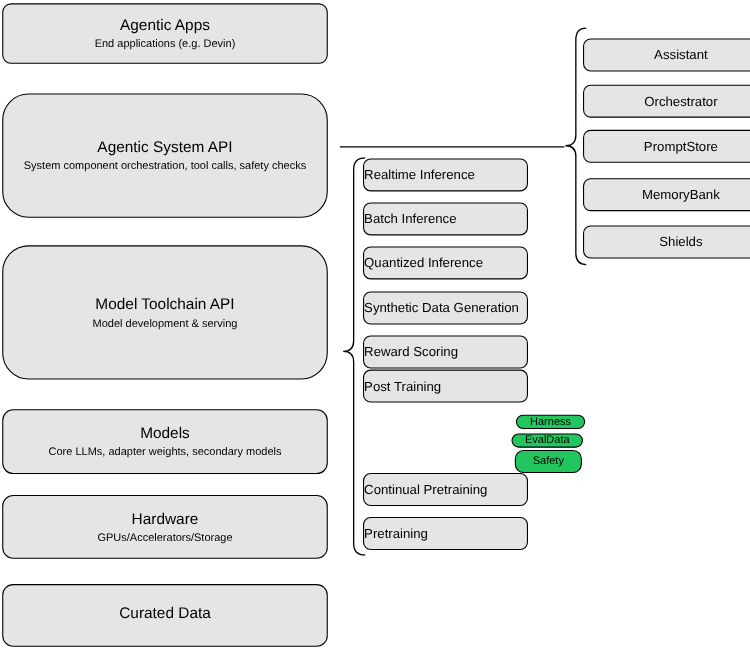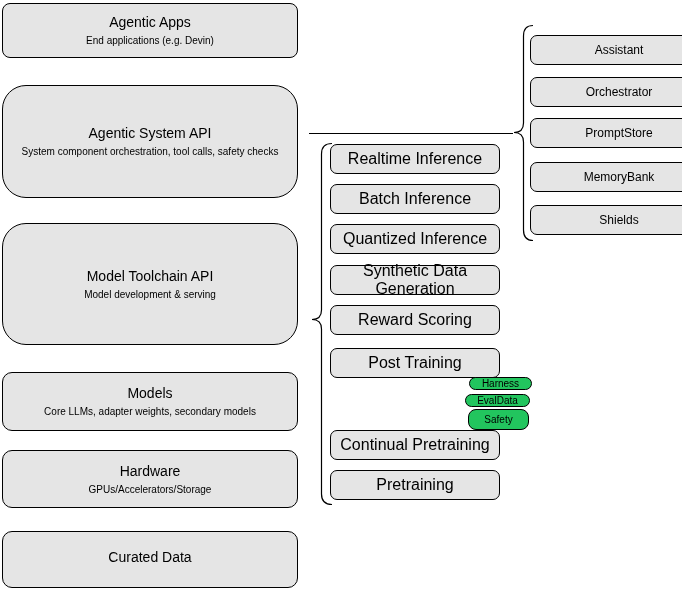--- a/index.html
+++ b/index.html
@@ -13,23 +13,23 @@
   .lbox{
     left:2px;width:296px;display:flex;flex-direction:column;
     align-items:center;justify-content:center;text-align:center;padding:0 8px;
   }
   .r8{border-radius:8px;}
   .r10{border-radius:10px;}
   .r24{border-radius:24px;}
   .ltitle{font-size:14px;line-height:17px;margin-bottom:4px;}
   .lsub{font-size:10px;line-height:12px;}
   .mbox{
-    left:330px;width:170px;height:30px;border-radius:7px;
-    display:flex;align-items:center;justify-content:center;
-    font-size:16px;text-align:center;
+    left:330px;width:150px;height:30px;border-radius:7px;
+    display:flex;align-items:center;justify-content:flex-start;
+    font-size:12px;text-align:center;
   }
   .rbox{
     left:530px;width:178px;height:30px;border-radius:7px;
     display:flex;align-items:center;justify-content:center;
     font-size:12px;text-align:center;
   }
   .pill{
     position:absolute;background:#22c55e;border:1px solid #000;z-index:3;
     border-radius:8px;display:flex;align-items:center;justify-content:center;
     font-size:10px;line-height:11px;
@@ -78,21 +78,21 @@
   </div>
   <div class="node mbox" style="top:224px">
     <span>Quantized Inference</span>
   </div>
   <div class="node mbox" style="top:265px">
     <span>Synthetic Data Generation</span>
   </div>
   <div class="node mbox" style="top:305px">
     <span>Reward Scoring</span>
   </div>
-  <div class="node mbox" style="top:348px">
+  <div class="node mbox" style="top:336px">
     <span>Post Training</span>
   </div>
   <div class="node mbox" style="top:430px">
     <span>Continual Pretraining</span>
   </div>
   <div class="node mbox" style="top:470px">
     <span>Pretraining</span>
   </div>
 
   <div class="pill" style="left:469px;top:377px;width:63px;height:13px">

